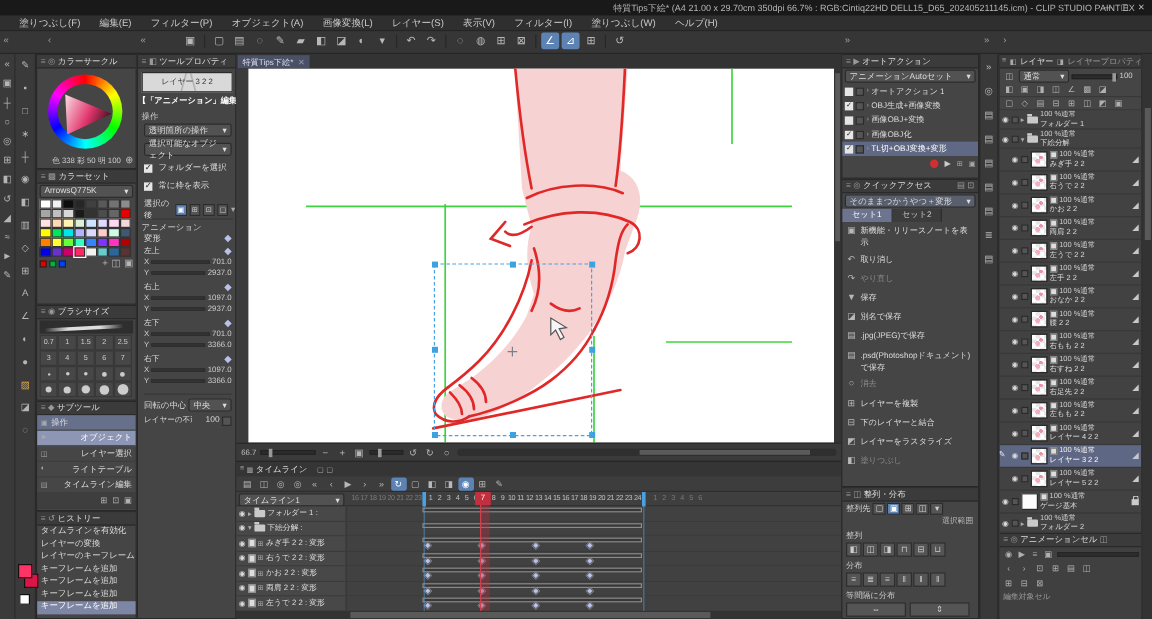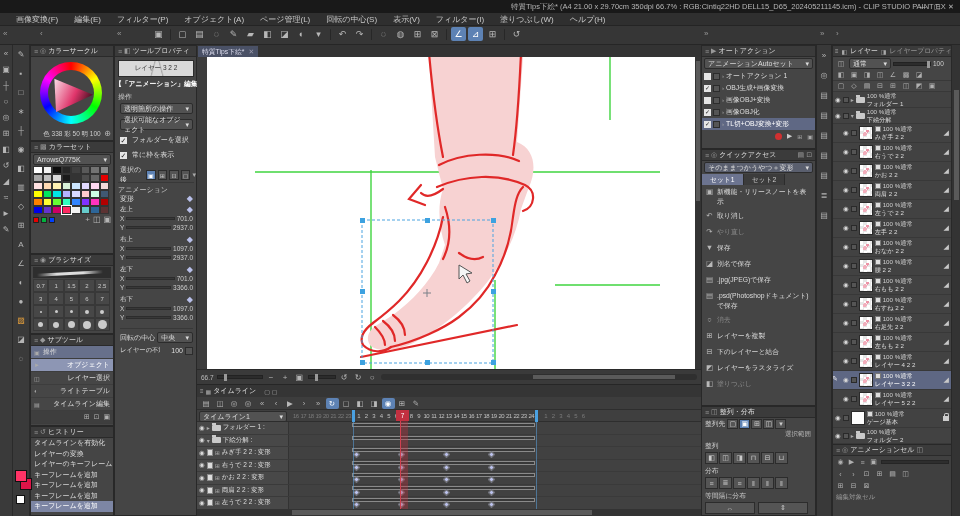--- a/index.html
+++ b/index.html
@@ -166,26 +166,26 @@
 
 <div class="abs titlebar">
   <span class="t">特質Tips下絵* (A4 21.00 x 29.70cm 350dpi 66.7% : RGB:Cintiq22HD DELL15_D65_202405211145.icm) - CLIP STUDIO PAINT EX</span>
   <span class="wctl" style="right:30px">—</span>
   <span class="wctl" style="right:16px">▢</span>
   <span class="wctl" style="right:2px">✕</span>
 </div>
 
 <div class="abs menubar">
 
-<span class="menu-item">画像変換(F)</span>
+<span class="menu-item">塗りつぶし(F)</span>
     <span class="menu-item">編集(E)</span>
     <span class="menu-item">フィルター(P)</span>
     <span class="menu-item">オブジェクト(A)</span>
-    <span class="menu-item">ページ管理(L)</span>
-    <span class="menu-item">回転の中心(S)</span>
+    <span class="menu-item">画像変換(L)</span>
+    <span class="menu-item">レイヤー(S)</span>
     <span class="menu-item">表示(V)</span>
     <span class="menu-item">フィルター(I)</span>
     <span class="menu-item">塗りつぶし(W)</span>
     <span class="menu-item">ヘルプ(H)</span>
   </div>
 
 <div class="abs band">
   <span class="collapse-glyph" style="left:3px">«</span>
   <span class="collapse-glyph" style="left:40px">‹</span>
   <span class="collapse-glyph" style="left:117px">«</span>

